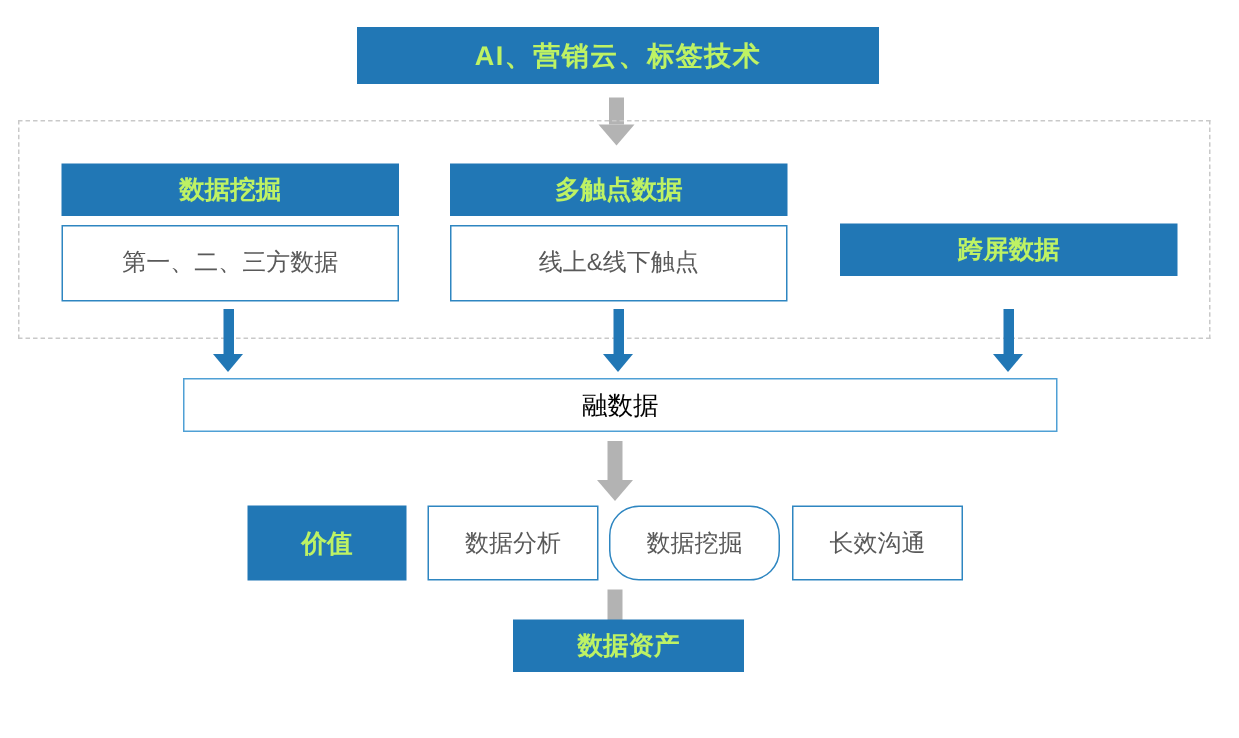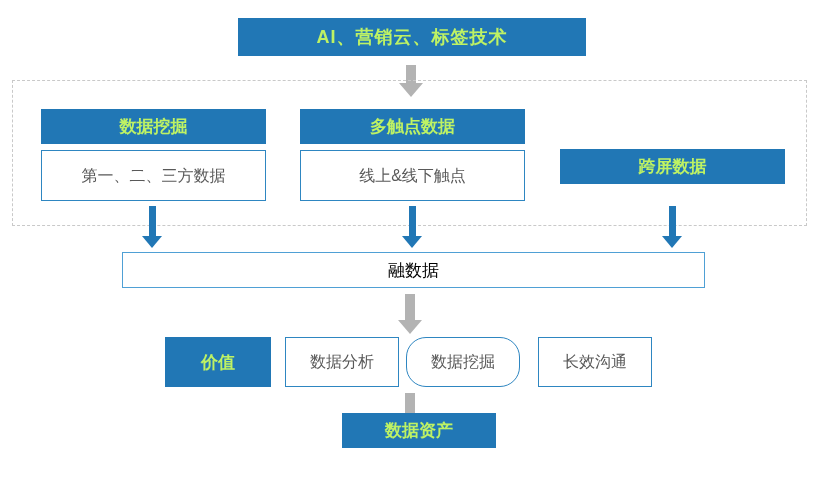--- a/index.html
+++ b/index.html
@@ -49,21 +49,21 @@
     left: 122px; top: 252px; width: 583px; height: 36px;
     background: #ffffff;
     border: 1px solid #4FA0D5;
     color: #000000;
     font-size: 17px;
   }
   .value-label { left: 165px; top: 337px; width: 106px; height: 50px; font-size: 17px; }
   .value-item { top: 337px; width: 114px; height: 50px; font-size: 16px; }
   .vi1 { left: 285px; }
   .vi2 { left: 406px; border-radius: 20px; }
-  .vi3 { left: 528px; margin-left: 10px; }
+  .vi3 { left: 528px; }
   .result-box { left: 342px; top: 413px; width: 154px; height: 35px; font-size: 17px; }
 
   .arrow {
     position: absolute;
     display: flex;
     flex-direction: column;
     align-items: center;
   }
   .arrow .stem { flex: 1; }
   .arrow .head { width: 0; height: 0; }

